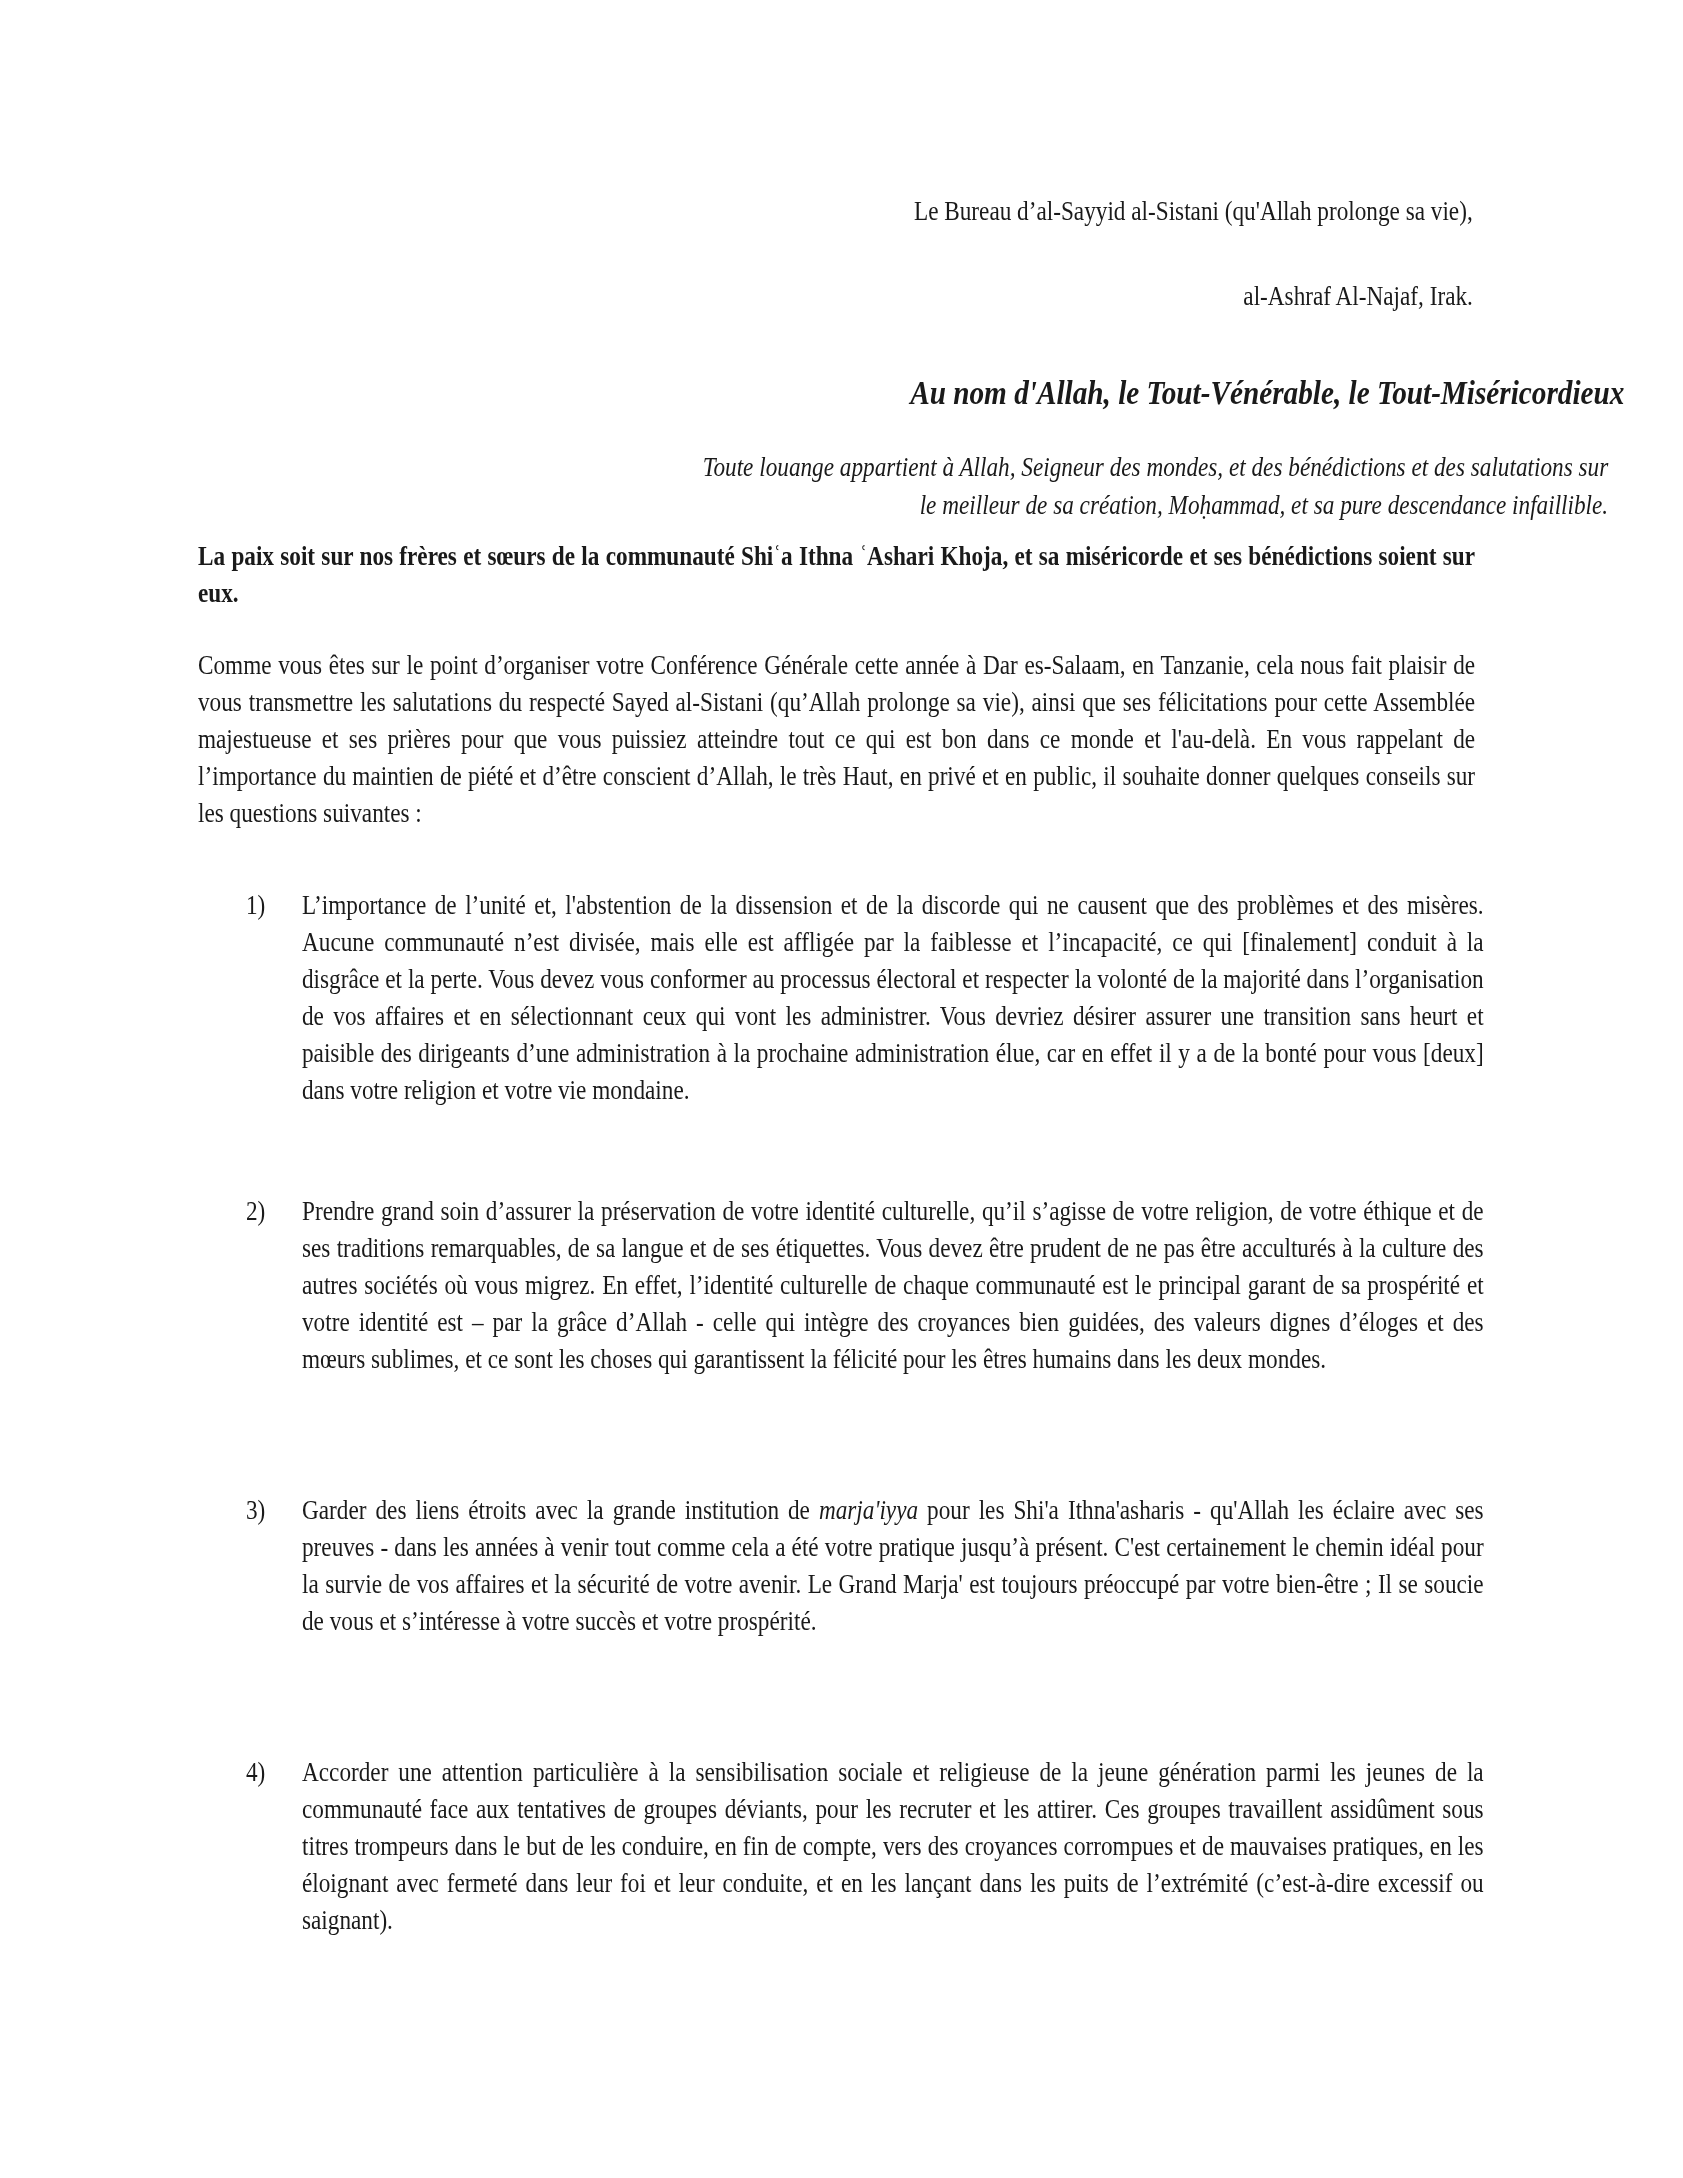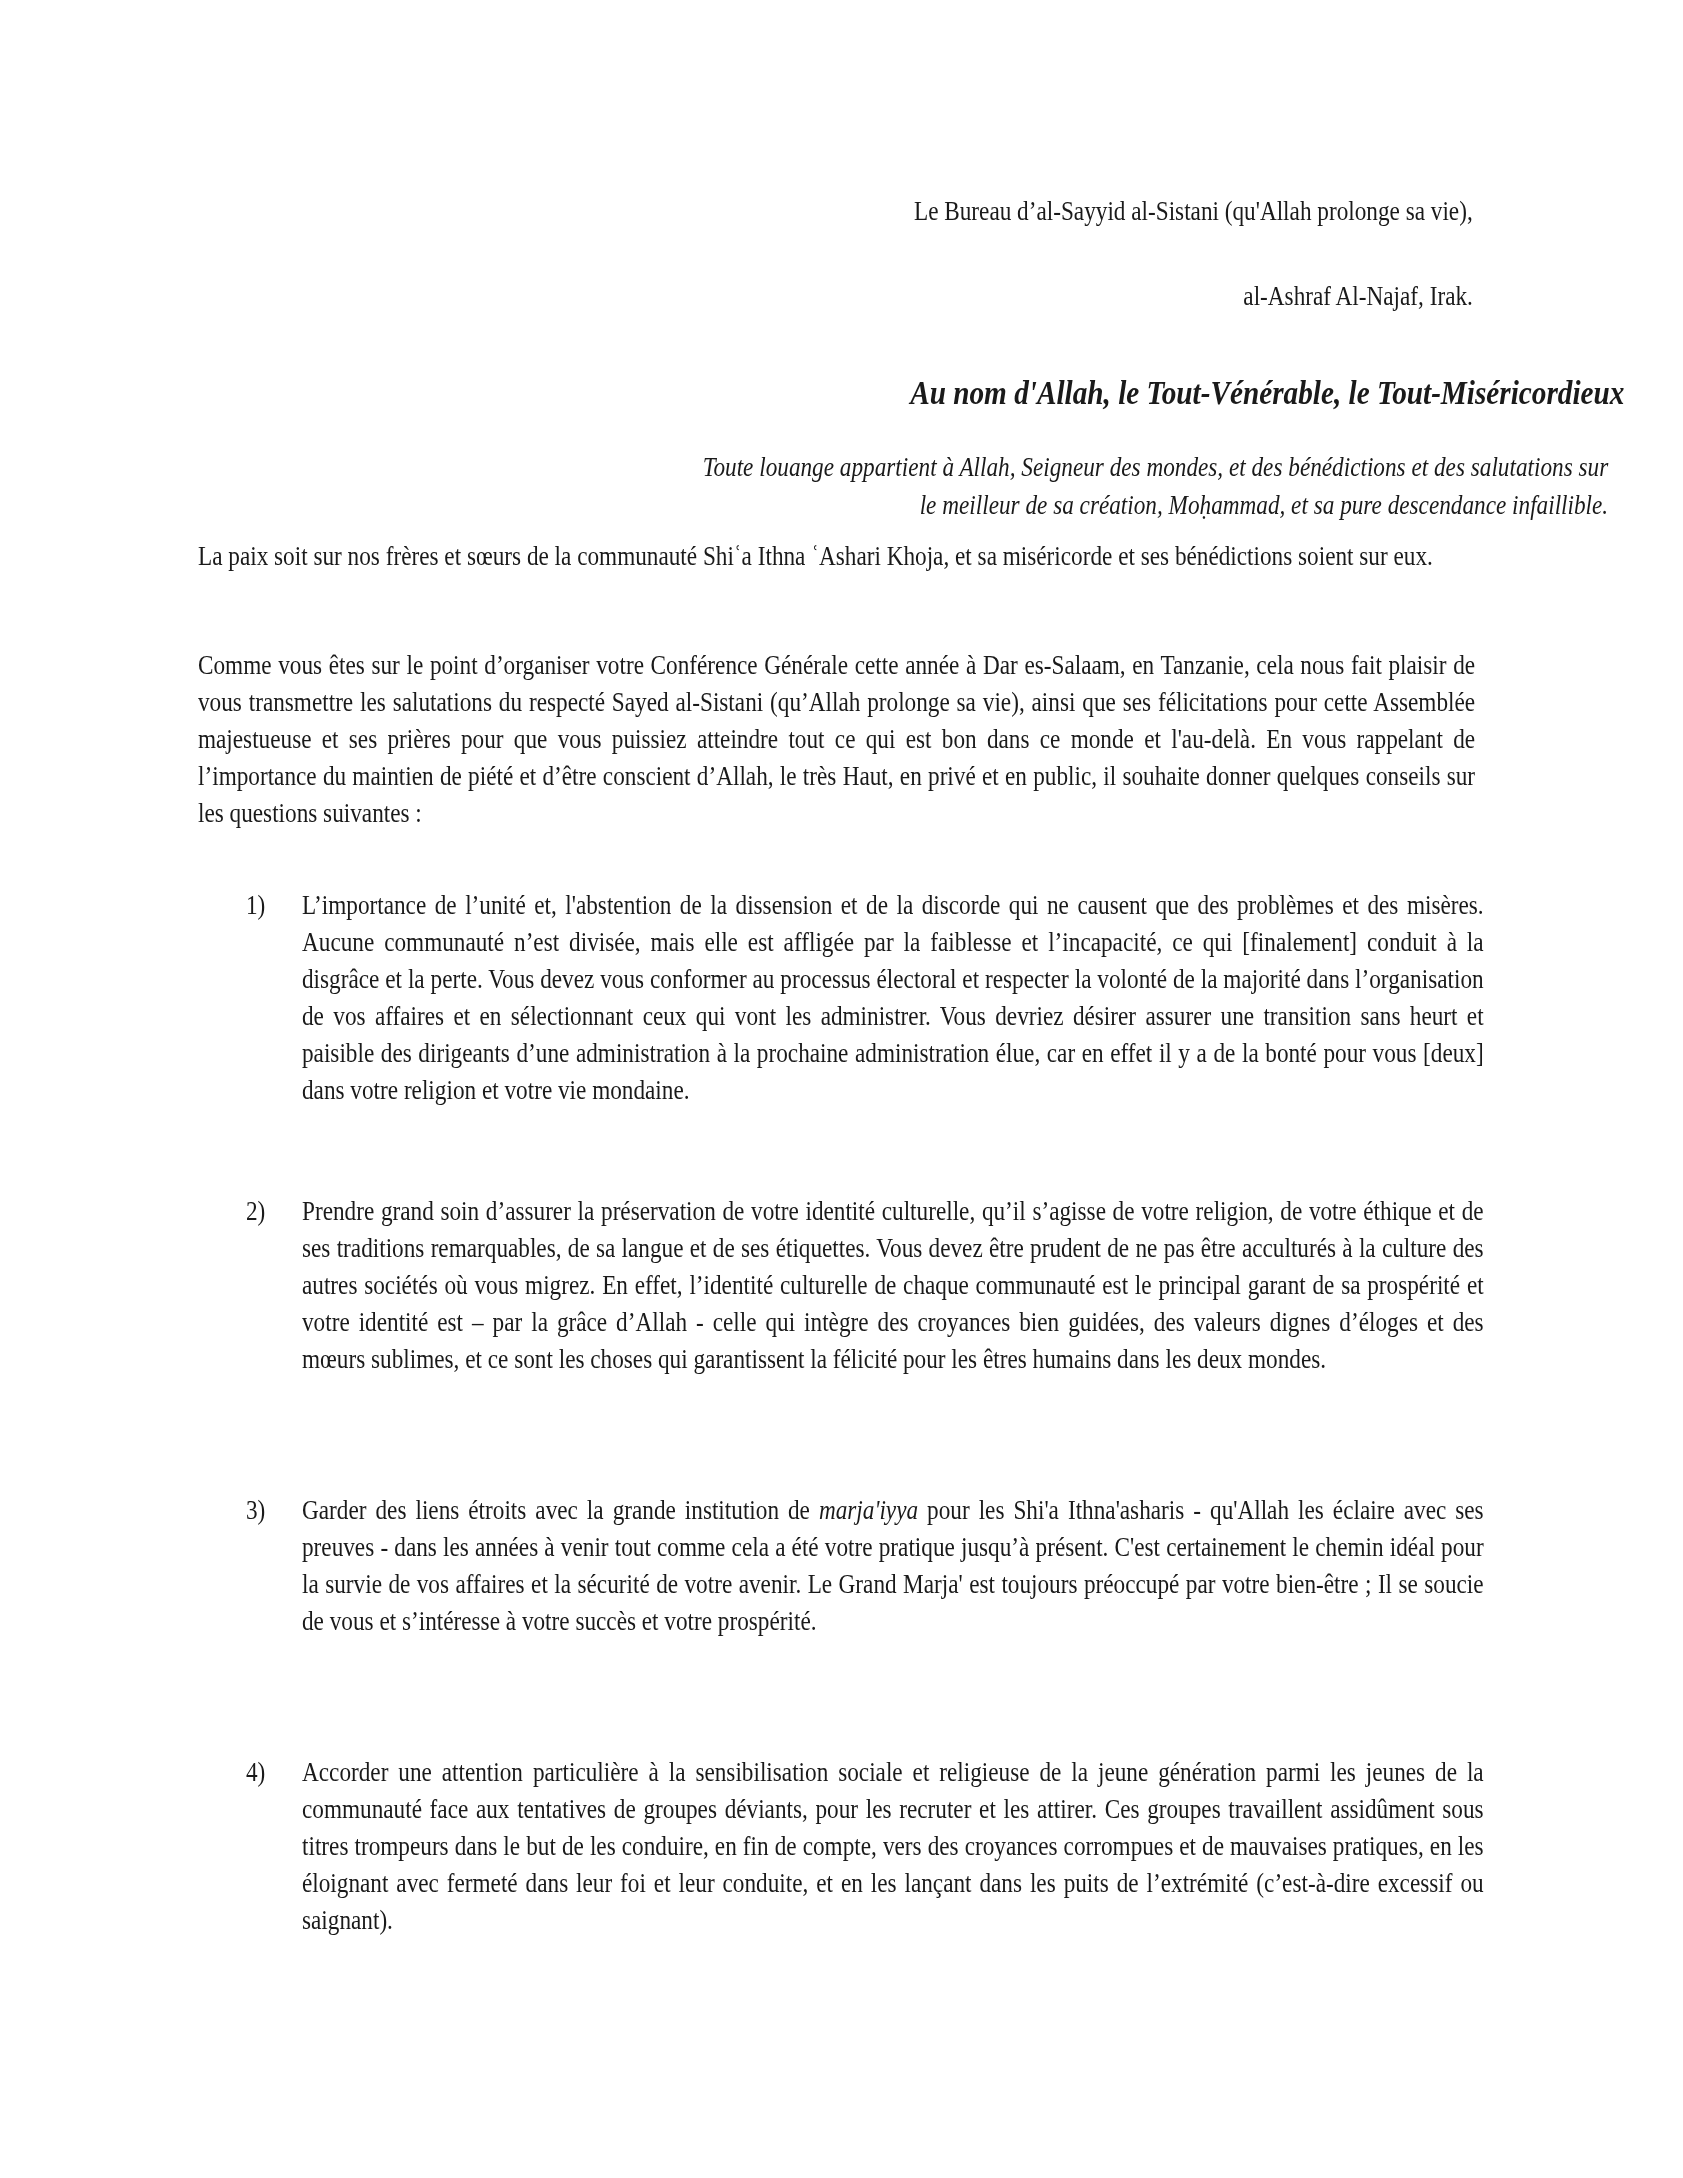--- a/index.html
+++ b/index.html
@@ -62,21 +62,21 @@
       line-height: 37px;
       text-align: justify;
     }
     .para .inner {
       display: block;
       width: 1485px;
       transform: scaleX(0.86);
       transform-origin: left top;
       text-align: justify;
     }
-    #greeting { top: 538px; }
+    #greeting { top: 538px; font-weight: bold; }
     #intro { top: 634px; margin-top: 13px; }
 
     .list-item {
       position: absolute;
       left: 246px;
       width: 1232px;
       font-size: 27px;
       line-height: 37px;
     }
     .list-item .num {

